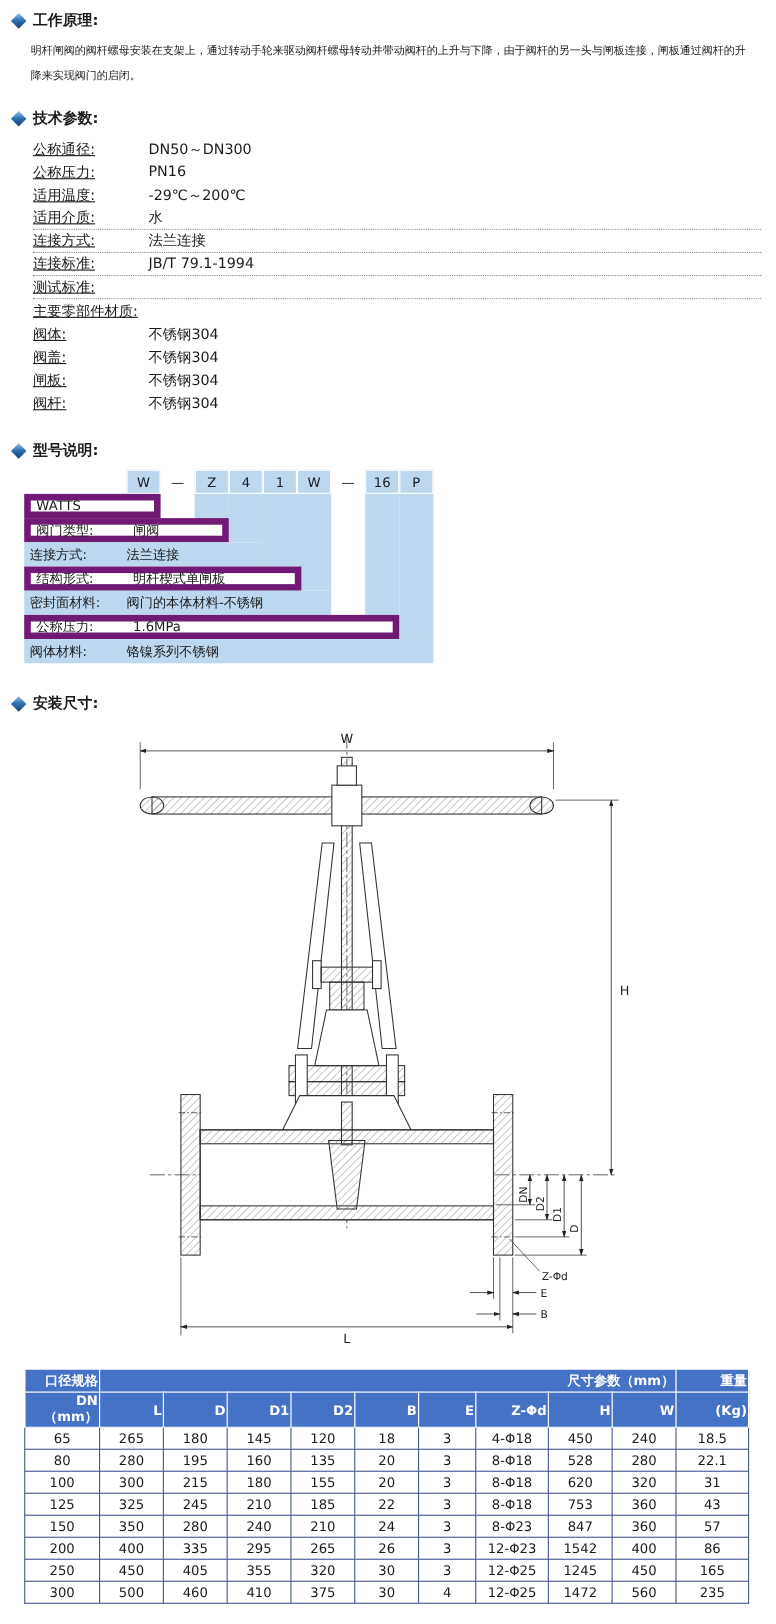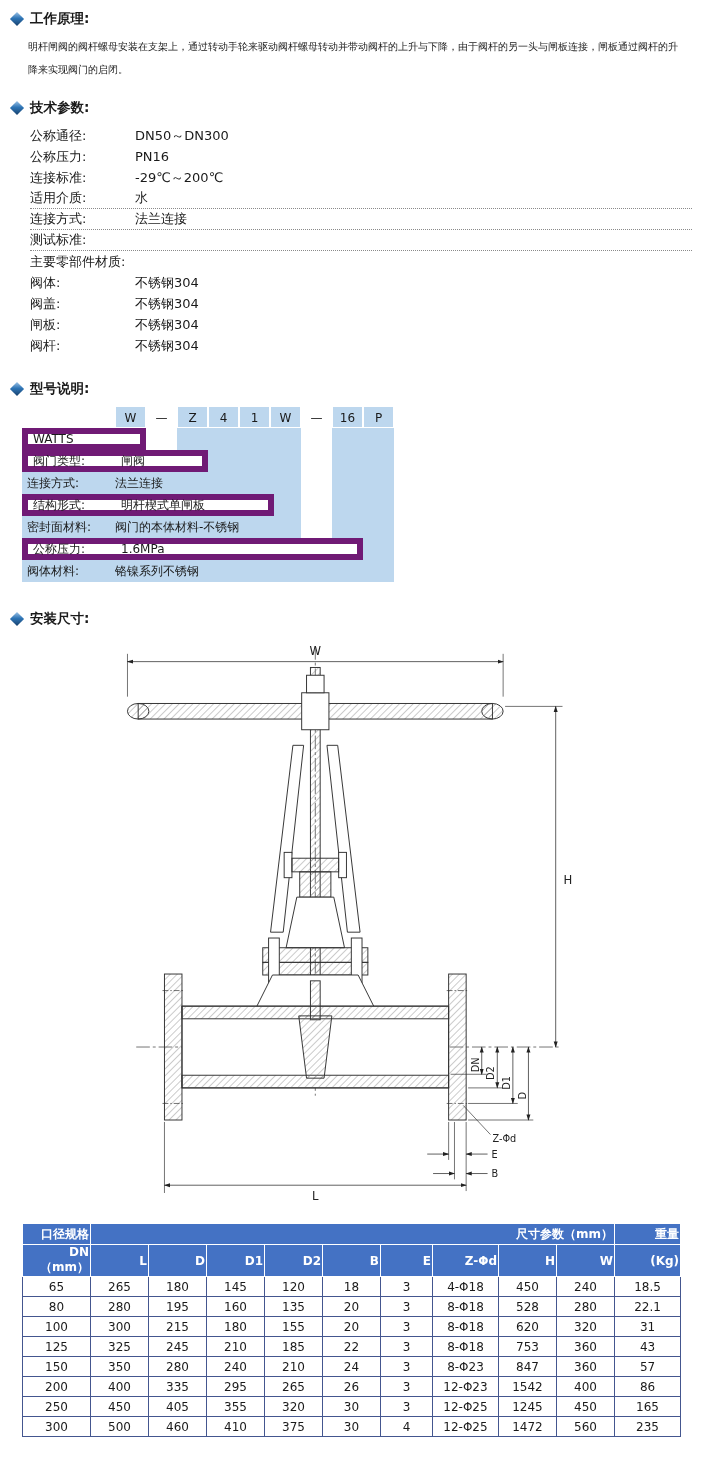--- a/index.html
+++ b/index.html
@@ -19,21 +19,21 @@
     transform:rotate(45deg);
   }
 
   
   .para { margin:7px 0 0 18px; width:658px; line-height:23px; font-size:10px; }
 
   
   .params { margin:8px 0 0 20px; width:662px; }
   .param-row { display:flex; align-items:center; height:21px; font-size:13px; }
   .param-row.dotted { border-bottom:1px dotted #8a8a8a; }
-  .p-label { width:105px; flex:none; }
+  .p-label { width:105px; flex:none;text-decoration:underline; }
   .p-value { flex:1; }
 
   
   .model { position:relative; margin:8px 0 0 12px; width:410px; height:176px; font-size:12px; }
   .model .code-cell {
     position:absolute; top:0; height:22px; line-height:22px; text-align:center;
     background:#bdd7ee; border:1px solid #fff;
   }
   .model .code-cell.plain { background:#fff; }
   .model .strip { position:absolute; background:#bdd7ee; }
@@ -76,30 +76,34 @@
   <div class="params">
     <div class="param-row">
       <span class="p-label">公称通径:</span>
       <span class="p-value">DN50～DN300</span>
     </div>
     <div class="param-row">
       <span class="p-label">公称压力:</span>
       <span class="p-value">PN16</span>
     </div>
     <div class="param-row">
-      <span class="p-label">连接标准:</span>
+      <span class="p-label">适用温度:</span>
       <span class="p-value">-29℃～200℃</span>
     </div>
     <div class="param-row dotted">
       <span class="p-label">适用介质:</span>
       <span class="p-value">水</span>
     </div>
     <div class="param-row dotted">
       <span class="p-label">连接方式:</span>
       <span class="p-value">法兰连接</span>
+    </div>
+    <div class="param-row dotted">
+      <span class="p-label">连接标准:</span>
+      <span class="p-value">JB/T 79.1-1994</span>
     </div>
     <div class="param-row dotted">
       <span class="p-label">测试标准:</span>
     </div>
     <div class="param-row">
       <span class="p-label" style="width:140px">主要零部件材质:</span>
       <span class="p-value"></span>
     </div>
     <div class="param-row">
       <span class="p-label">阀体:</span>

